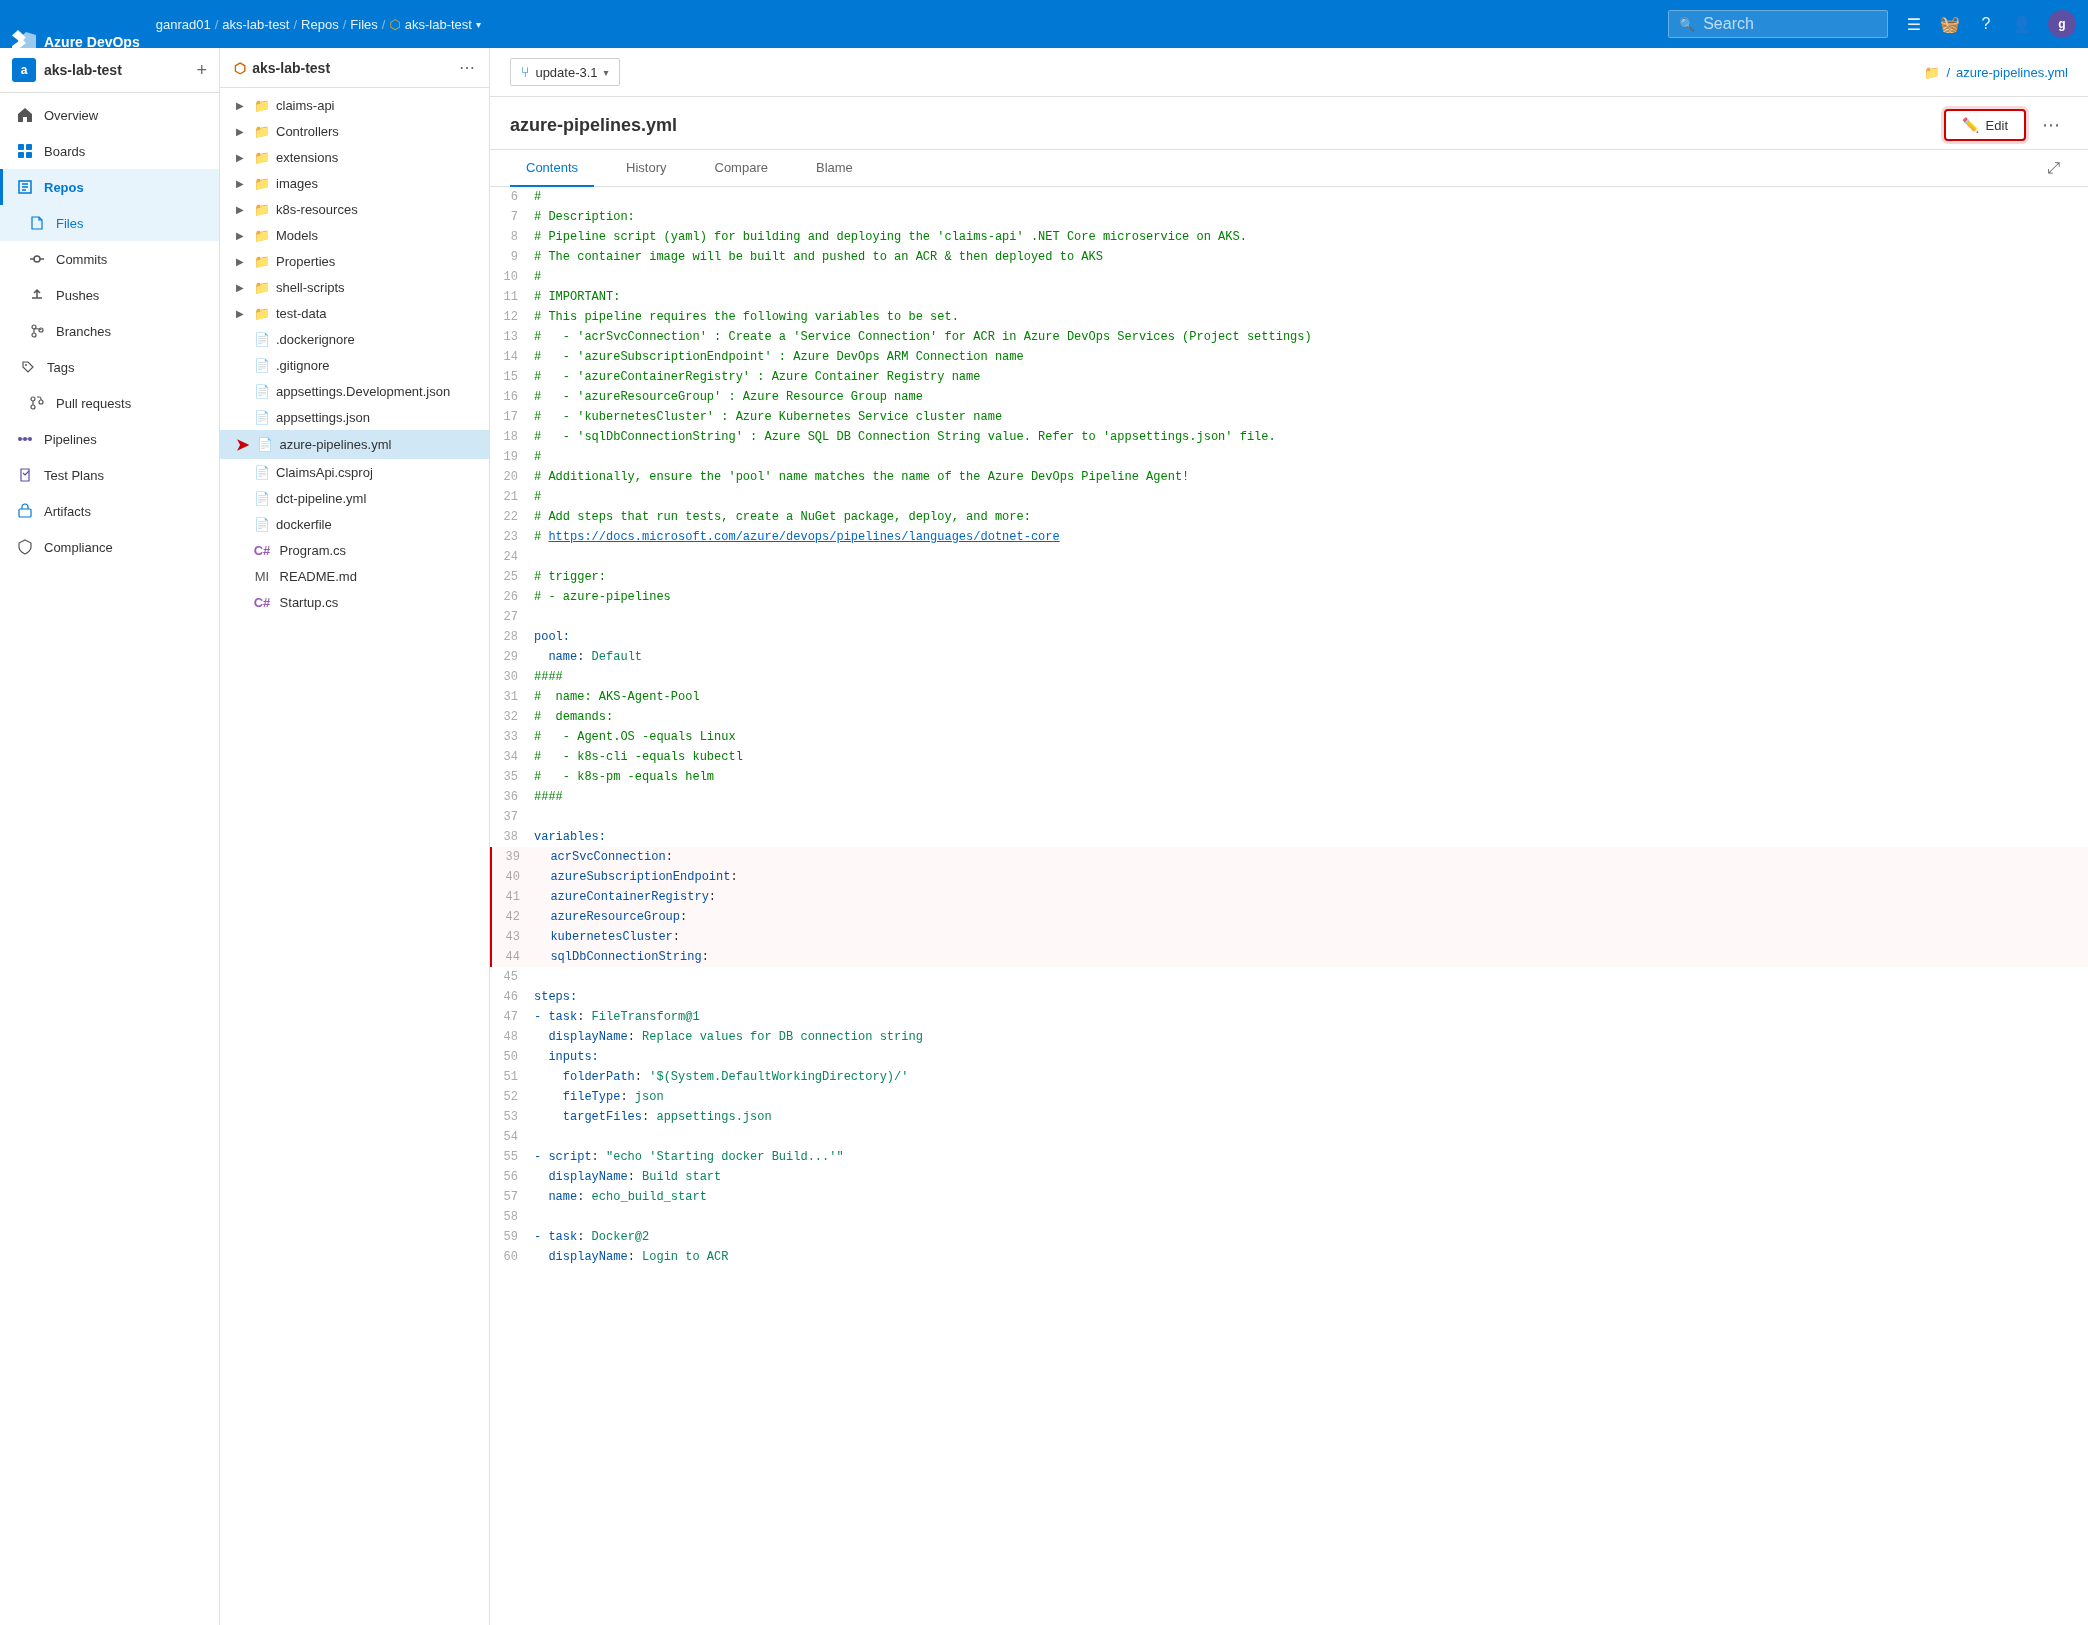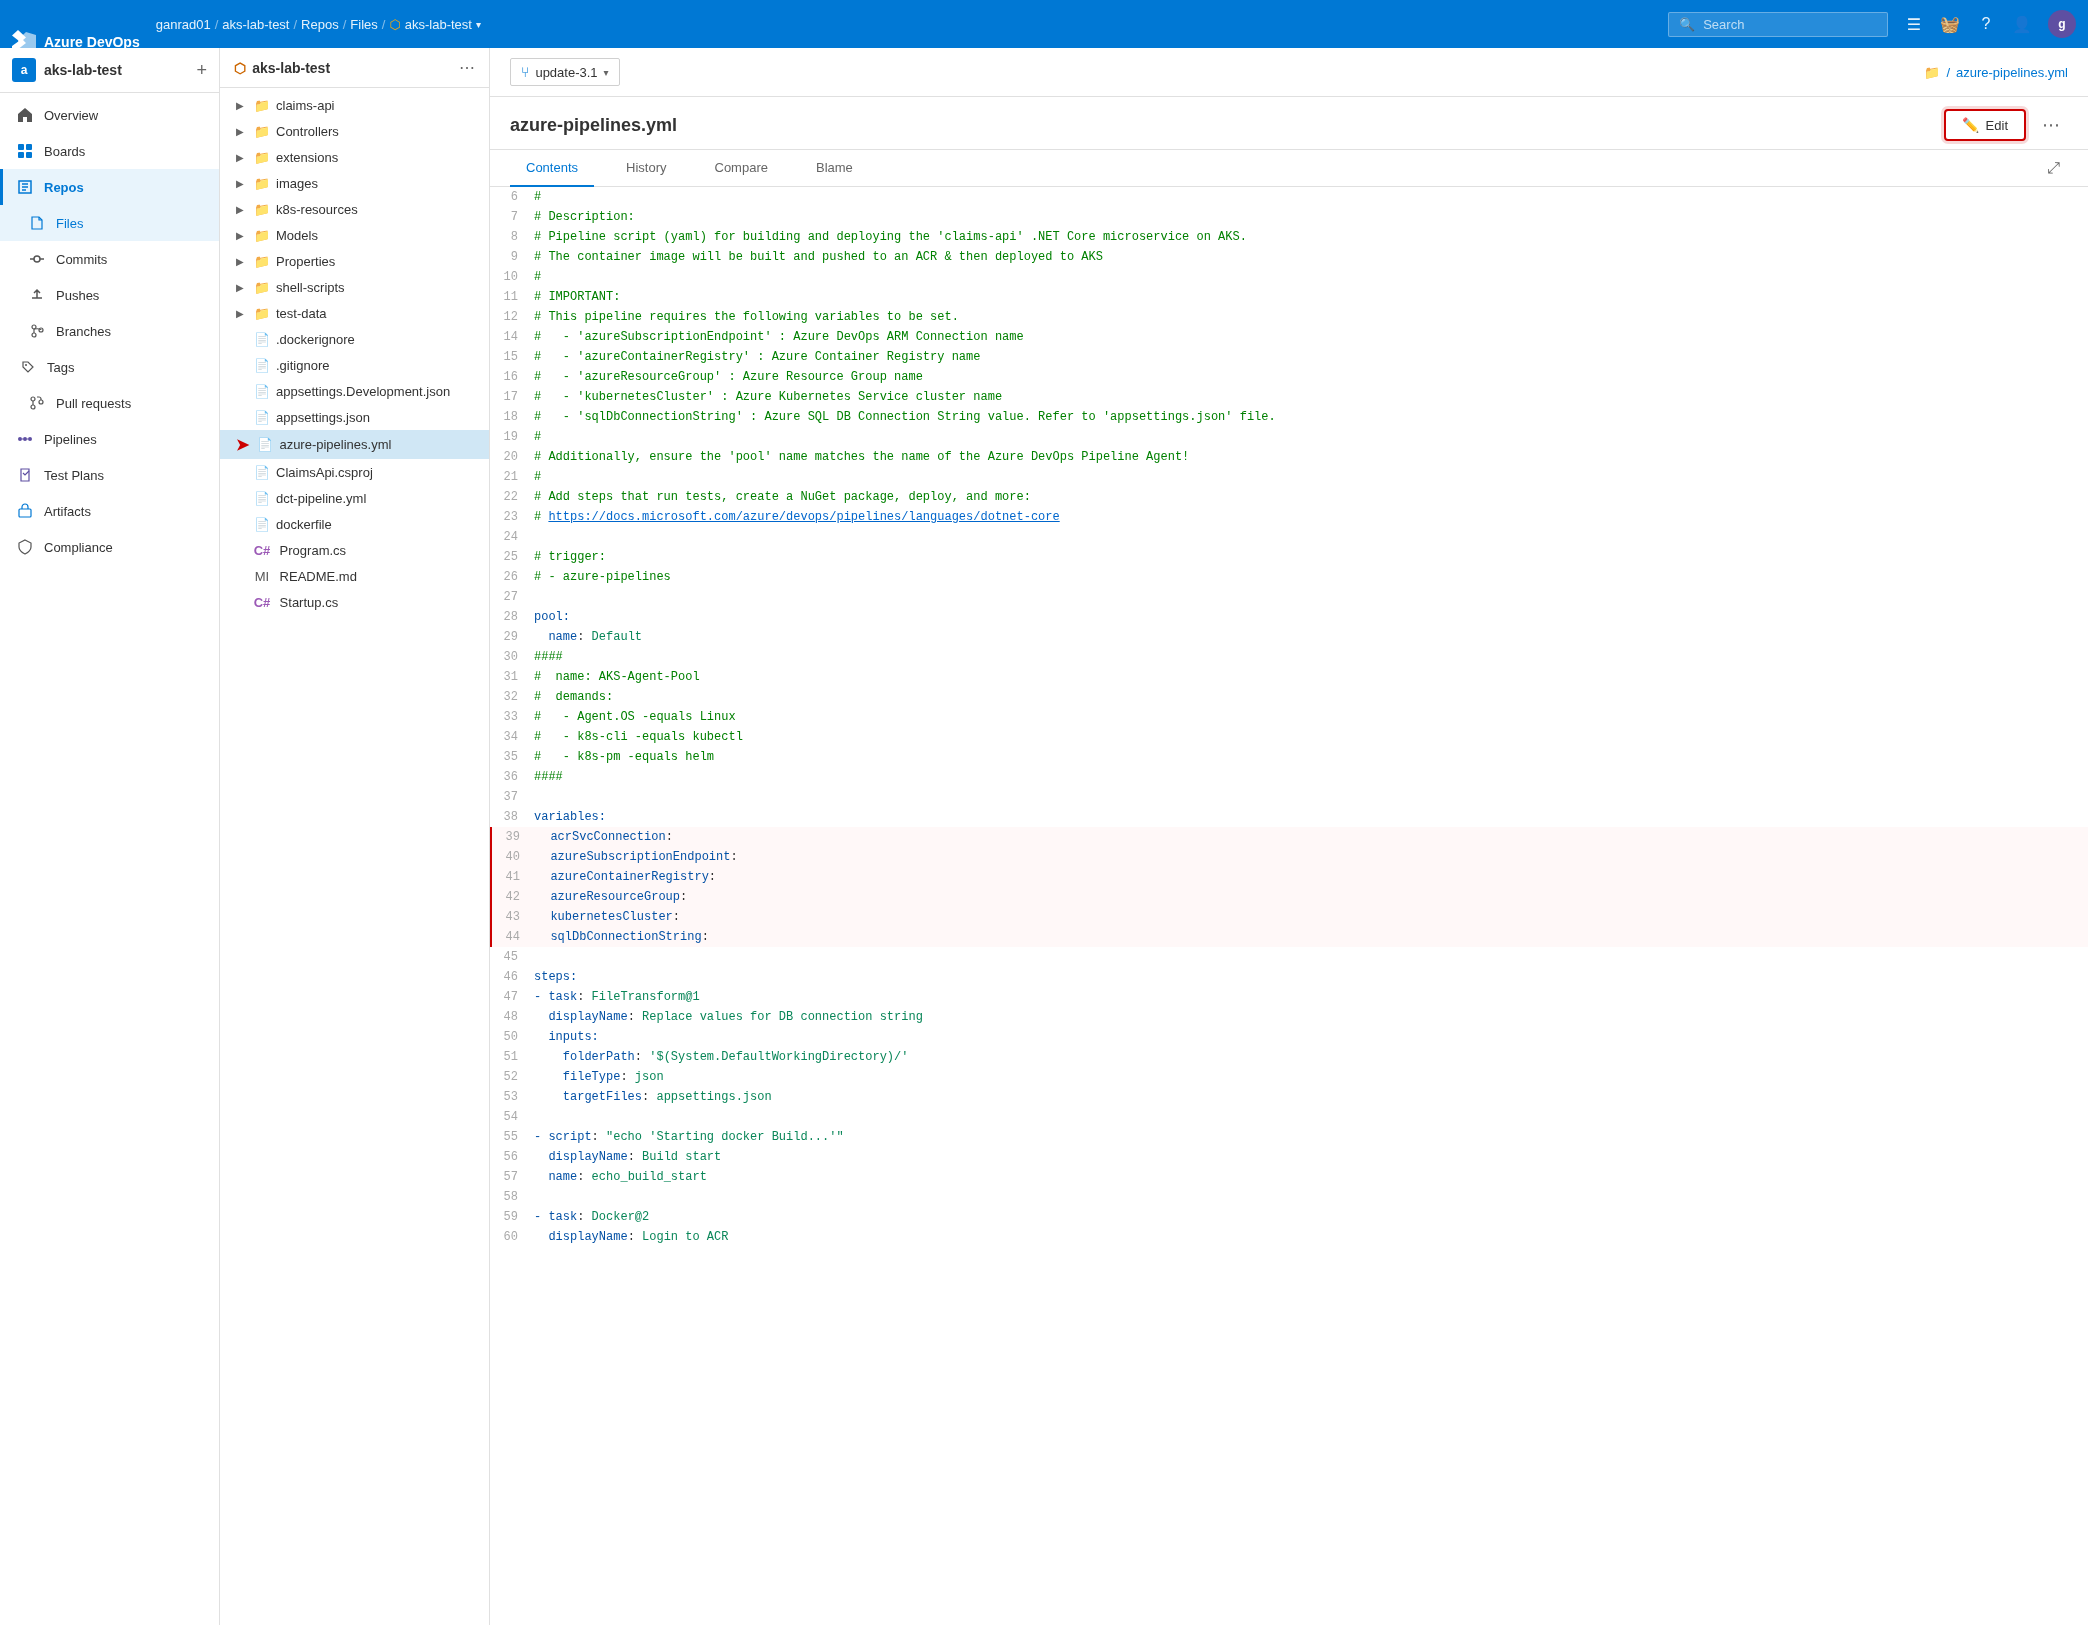--- a/index.html
+++ b/index.html
@@ -15,21 +15,21 @@
     .topnav-breadcrumb { display: flex; align-items: center; gap: 4px; font-size: 13px; color: rgba(255,255,255,0.9); margin-left: 8px; }
     .topnav-breadcrumb span { cursor: pointer; }
     .topnav-sep { color: rgba(255,255,255,0.5); }
     .topnav-current { display: flex; align-items: center; gap: 4px; font-weight: 500; }
     .topnav-spacer { flex: 1; }
     .topnav-search {
       display: flex; align-items: center; background: rgba(255,255,255,0.15);
       border: 1px solid rgba(255,255,255,0.3); border-radius: 2px;
       padding: 4px 10px; gap: 8px; width: 220px; cursor: text;
     }
-    .topnav-search input { background: transparent; border: none; outline: none; color: #fff; font-size: 13px; width: 100%; }
+    .topnav-search input { background: transparent; border: none; outline: none; color: #fff; font-size: 16px; width: 100%; }
     .topnav-search input::placeholder { color: rgba(255,255,255,0.7); }
     .topnav-icons { display: flex; align-items: center; gap: 16px; margin-left: 8px; }
     .topnav-icon { width: 20px; height: 20px; cursor: pointer; opacity: 0.9; display: flex; align-items: center; justify-content: center; font-size: 16px; color: #fff; }
     .topnav-avatar { width: 28px; height: 28px; border-radius: 50%; background: #5e4fa2; display: flex; align-items: center; justify-content: center; font-size: 12px; font-weight: 600; color: #fff; cursor: pointer; overflow: hidden; }
 
     
     .main-layout { display: flex; flex: 1; overflow: hidden; }
 
     
     .sidebar {
@@ -513,20 +513,24 @@
         </div>
         <div class="code-line">
           <span class="line-num">11</span>
           <span class="line-content"><span class="comment"># IMPORTANT:</span></span>
         </div>
         <div class="code-line">
           <span class="line-num">12</span>
           <span class="line-content"><span class="comment"># This pipeline requires the following variables to be set.</span></span>
         </div>
         <div class="code-line">
+          <span class="line-num">13</span>
+          <span class="line-content"><span class="comment">#   - 'acrSvcConnection' : Create a 'Service Connection' for ACR in Azure DevOps Services (Project settings)</span></span>
+        </div>
+        <div class="code-line">
           <span class="line-num">14</span>
           <span class="line-content"><span class="comment">#   - 'azureSubscriptionEndpoint' : Azure DevOps ARM Connection name</span></span>
         </div>
         <div class="code-line">
           <span class="line-num">15</span>
           <span class="line-content"><span class="comment">#   - 'azureContainerRegistry' : Azure Container Registry name</span></span>
         </div>
         <div class="code-line">
           <span class="line-num">16</span>
           <span class="line-content"><span class="comment">#   - 'azureResourceGroup' : Azure Resource Group name</span></span>

